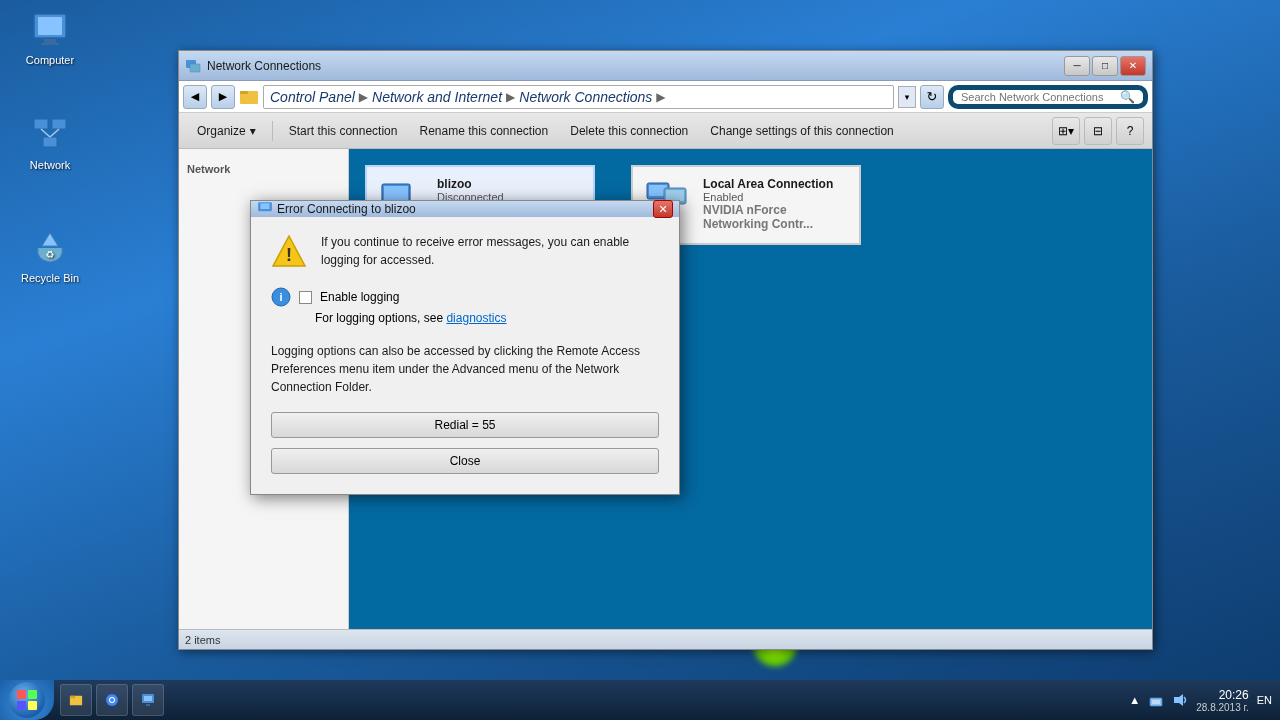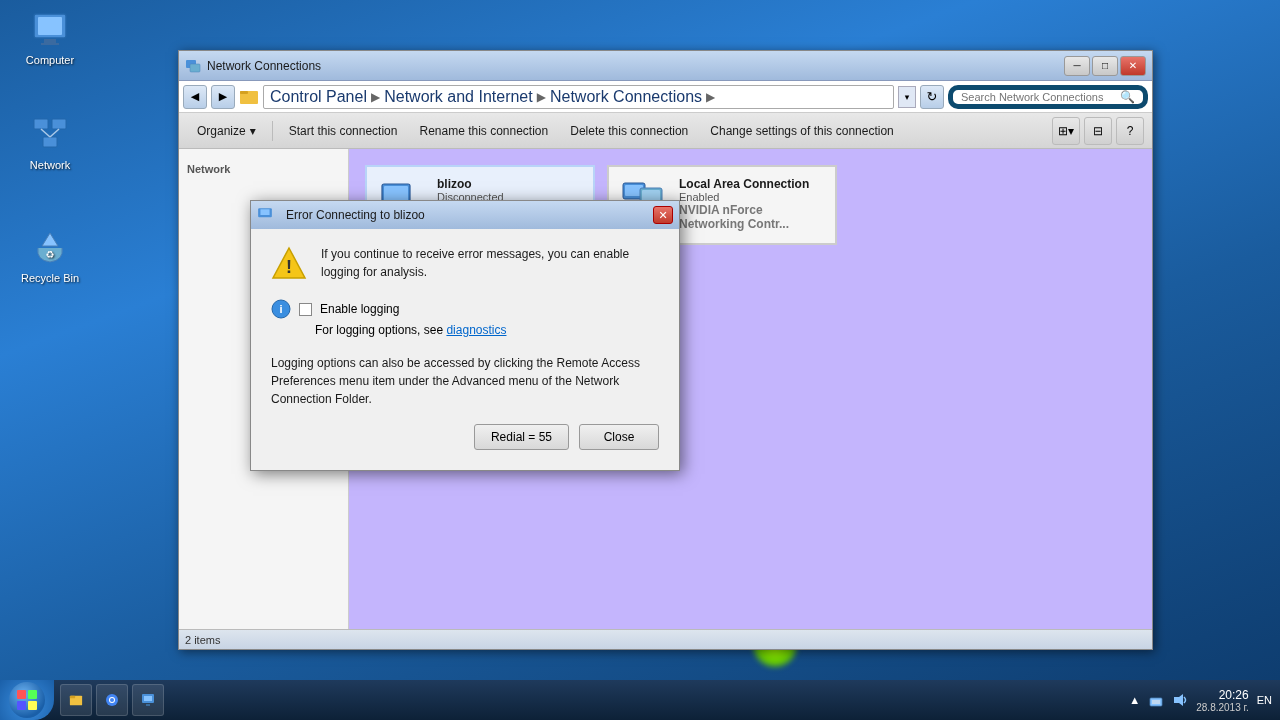--- a/index.html
+++ b/index.html
@@ -192,21 +192,21 @@
       border: 1px solid #aaa;
       border-radius: 2px;
       display: flex;
       align-items: center;
       padding: 0 6px;
       font-size: 12px;
       color: #333;
       gap: 4px;
     }
     .path-separator { color: #666; }
-    .path-part { color: #1a3a6e; font-size: 16px; }
+    .path-part { color: #1a3a6e; font-size: 14px; font-style: italic; }
     .path-dropdown {
       width: 18px;
       height: 22px;
       background: #e0e8f5;
       border: 1px solid #aab;
       display: flex;
       align-items: center;
       justify-content: center;
       cursor: pointer;
       font-size: 9px;
@@ -304,23 +304,23 @@
       width: 170px;
       background: #f5f5f5;
       border-right: 1px solid #ccc;
       padding: 8px 0;
     }
 
     
     .connections-list {
       flex: 1;
       padding: 16px;
-      background: #c4b5fd;
-      display: flex;
-      gap: 12px;
+      background: #0369a1;
+      display: flex;
+      gap: 36px;
     }
 
     .connection-item {
       display: flex;
       align-items: flex-start;
       gap: 10px;
       padding: 10px;
       border: 2px solid #b8d4f8;
       background: #e8f0fc;
       width: 230px;
@@ -368,26 +368,26 @@
     .dialog {
       position: absolute;
       top: 200px;
       left: 250px;
       width: 430px;
       background: #f0f0f0;
       border: 1px solid #888;
       box-shadow: 3px 3px 15px rgba(0,0,0,0.5);
     }
     .dialog-title-bar {
-      height: 28px;
+      height: 16px;
       background: linear-gradient(to bottom, #c5d9f1, #a0badc);
       display: flex;
       align-items: center;
       padding: 0 6px;
-      gap: 13px;
+      gap: 4px;
     }
     .dialog-title-icon {
       width: 16px;
       height: 16px;
     }
     .dialog-title-text {
       flex: 1;
       font-size: 12px;
       color: #1a1a1a;
     }
@@ -446,20 +446,21 @@
       font-size: 12px;
       color: #1a1a1a;
       line-height: 1.5;
       margin: 17px 0 16px 0;
     }
     .dialog-buttons {
       display: flex;
       justify-content: flex-end;
       gap: 10px;
       padding-bottom: 4px;
+      flex-direction: column;
     }
     .dialog-btn {
       height: 26px;
       padding: 0 16px;
       background: linear-gradient(to bottom, #f0f0f0, #d8d8d8);
       border: 1px solid #999;
       border-radius: 3px;
       font-size: 12px;
       cursor: pointer;
       min-width: 80px;
@@ -660,21 +661,21 @@
       </div>
 
       <div class="dialog-body">
         <div class="dialog-row">
 
           <svg width="36" height="36" viewBox="0 0 36 36" class="warning-icon">
             <polygon points="18,3 34,33 2,33" fill="#f5c518" stroke="#c8a000" stroke-width="1.5"></polygon>
             <text x="18" y="28" text-anchor="middle" font-size="18" font-weight="bold" fill="#333">!</text>
           </svg>
           <div class="dialog-text">
-            <p>If you continue to receive error messages, you can enable logging for analysis.</p>
+            <p>If you continue to receive error messages, you can enable logging for accessed.</p>
           </div>
         </div>
 
         <div class="dialog-logging">
           <svg width="20" height="20" viewBox="0 0 20 20">
             <circle cx="10" cy="10" r="9" fill="#3a8ee0" stroke="#2266aa" stroke-width="1"></circle>
             <text x="10" y="14" text-anchor="middle" font-size="11" fill="white" font-weight="bold">i</text>
           </svg>
           <div class="checkbox"></div>
           <span>Enable logging</span>

